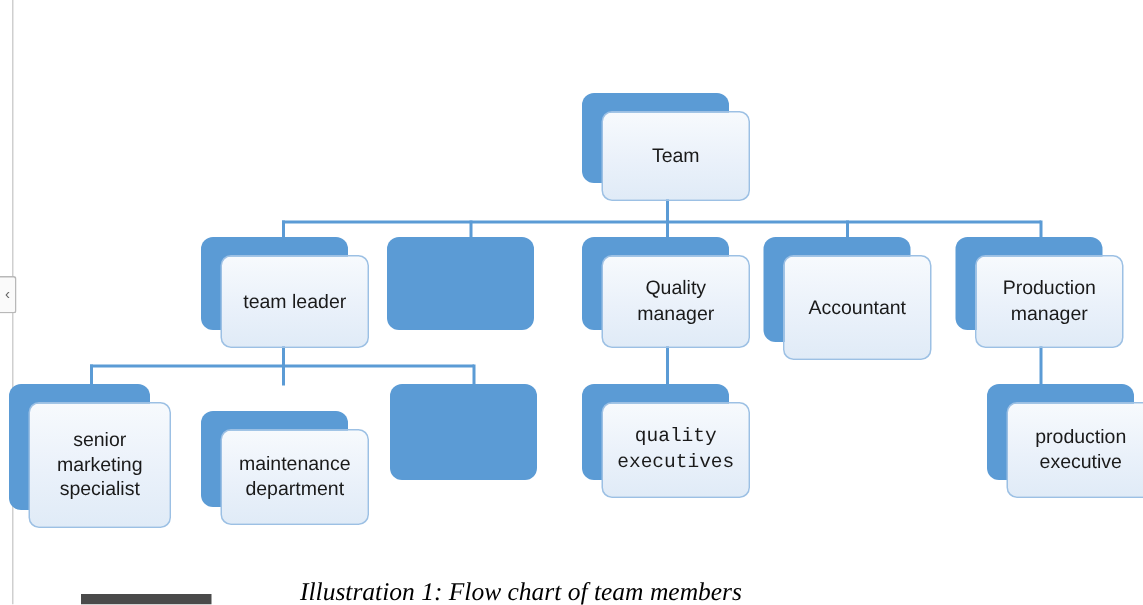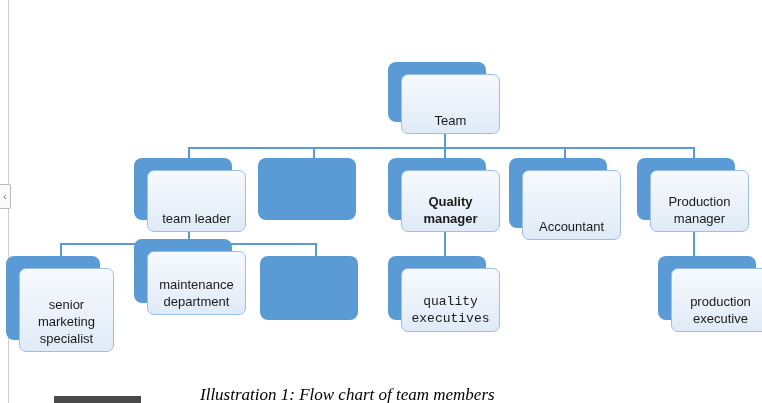--- a/index.html
+++ b/index.html
@@ -27,21 +27,21 @@
   .node-back {
     position:absolute; left:0; top:0;
     width:calc(100% - 14px); height:calc(100% - 12px);
     background:#5B9BD5; border-radius:8px;
   }
   .node-front {
     position:absolute; left:13px; top:12px;
     width:calc(100% - 13px); height:calc(100% - 12px);
     background:linear-gradient(#f7fafd 0%, #eaf1fa 55%, #e0ebf7 100%);
     border:1px solid #9cc0e4; border-radius:7px;
-    display:flex; align-items:flex-end; justify-content:center;
+    display:flex; align-items:center; justify-content:center;
     padding:3px 7px; text-align:center;
   }
   .node-label {
     font-size:13px; line-height:1.3; color:#1a1a1a;
   }
   .connector { position:absolute; background:#5B9BD5; }
   .connector.v { width:1.5px; }
   .connector.h { height:1.5px; }
   .caption {
     position:absolute; left:200px; top:385px; width:420px; height:24px;
@@ -87,21 +87,21 @@
 
     <div class="node" style="left:134px; top:158px; width:112px; height:74px;">
       <div class="node-back"></div>
       <div class="node-front">
         <span class="node-label">team leader</span>
       </div>
     </div>
     <div class="node" style="left:258px; top:158px; width:112px; height:74px;">
       <div class="node-back"></div>
     </div>
-    <div class="node" style="left:388px; top:158px; width:112px; height:74px;font-weight:bold;">
+    <div class="node" style="left:388px; top:158px; width:112px; height:74px;">
       <div class="node-back"></div>
       <div class="node-front">
         <span class="node-label">Quality manager</span>
       </div>
     </div>
     <div class="node" style="left:509px; top:158px; width:112px; height:82px;">
       <div class="node-back"></div>
       <div class="node-front">
         <span class="node-label">Accountant</span>
       </div>
@@ -112,21 +112,21 @@
         <span class="node-label">Production manager</span>
       </div>
     </div>
 
     <div class="node" style="left:6px; top:256px; width:108px; height:96px;">
       <div class="node-back"></div>
       <div class="node-front">
         <span class="node-label">senior marketing specialist</span>
       </div>
     </div>
-    <div class="node" style="left:134px; top:239px; width:112px; height:76px;">
+    <div class="node" style="left:134px; top:274px; width:112px; height:76px;">
       <div class="node-back"></div>
       <div class="node-front">
         <span class="node-label">maintenance department</span>
       </div>
     </div>
     <div class="node" style="left:260px; top:256px; width:112px; height:76px;">
       <div class="node-back"></div>
     </div>
     <div class="node" style="left:388px; top:256px; width:112px; height:76px;font-family:Liberation Mono, monospace;">
       <div class="node-back"></div>

